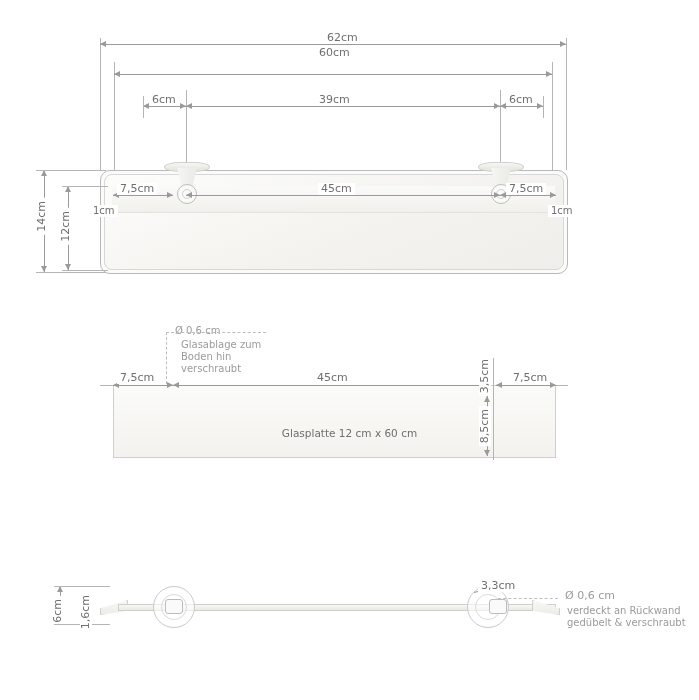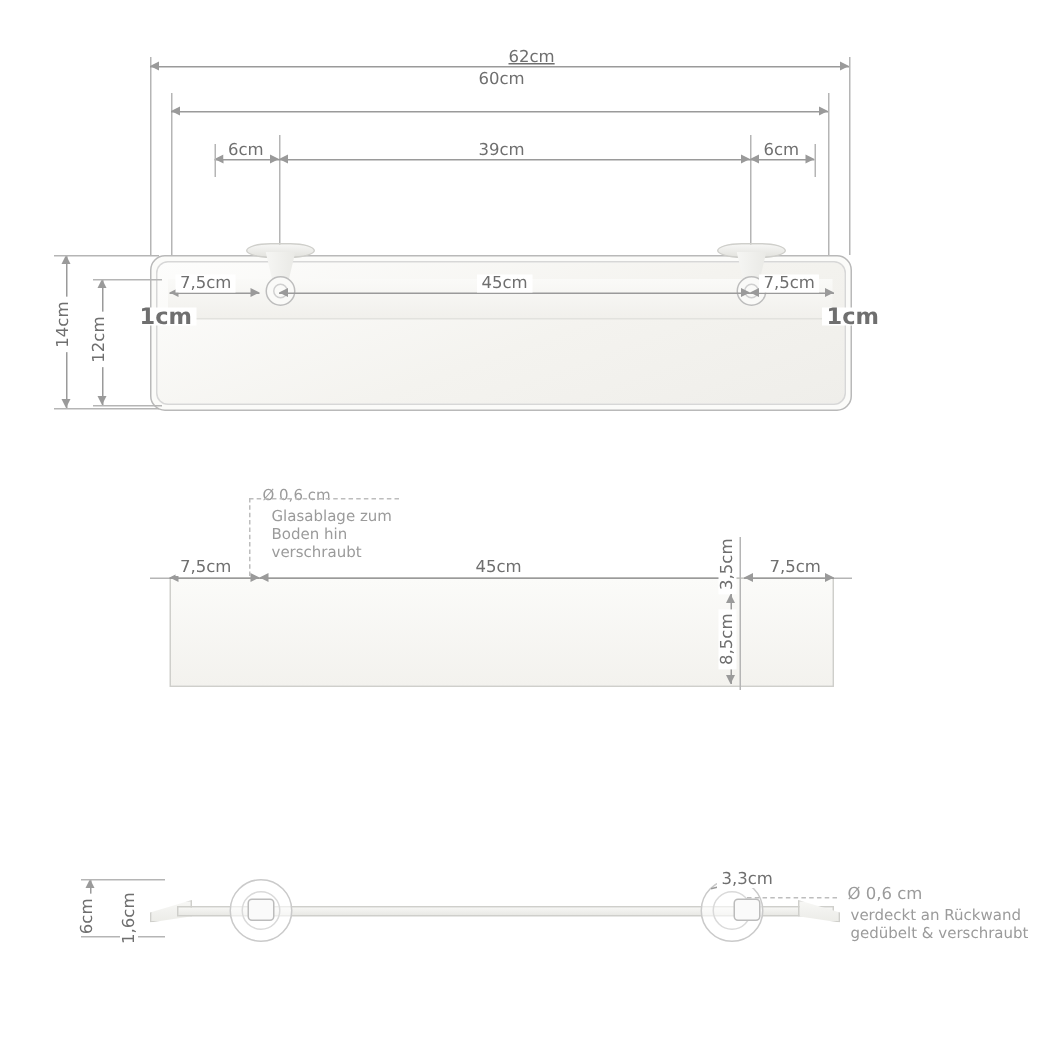--- a/index.html
+++ b/index.html
@@ -10,21 +10,21 @@
   
   .ln{position:absolute;background:#9a9a9a;}
   .h{height:1px;}
   .v{width:1px;}
   .thin{background:#b5b5b5;}
   .dash-h{position:absolute;height:0;border-top:1px dashed #bdbdbd;}
   .dash-v{position:absolute;width:0;border-left:1px dashed #bdbdbd;}
 
   .lbl{position:absolute;font-size:11px;color:#6f6f6f;white-space:nowrap;
        background:#fff;padding:0 3px;line-height:12px;}
-  .lbl.sm{font-size:15px;font-weight:bold;}
+  .lbl.sm{font-size:10px;}
   .lbl.vert{writing-mode:vertical-rl;transform:rotate(180deg);padding:3px 0;}
   .lbl.note{color:#9b9b9b;background:transparent;font-size:10px;line-height:12px;}
 
   
   .ah{position:absolute;width:0;height:0;}
   .ah.l{border-top:3px solid transparent;border-bottom:3px solid transparent;border-right:6px solid #9a9a9a;}
   .ah.r{border-top:3px solid transparent;border-bottom:3px solid transparent;border-left:6px solid #9a9a9a;}
   .ah.u{border-left:3px solid transparent;border-right:3px solid transparent;border-bottom:6px solid #9a9a9a;}
   .ah.d{border-left:3px solid transparent;border-right:3px solid transparent;border-top:6px solid #9a9a9a;}
 
@@ -76,21 +76,21 @@
   <div class="ln v thin" style="left:100px;top:38px;height:132px;"></div>
   <div class="ln v thin" style="left:566px;top:38px;height:132px;"></div>
   <div class="ln v thin" style="left:114px;top:62px;height:112px;"></div>
   <div class="ln v thin" style="left:552px;top:62px;height:112px;"></div>
   <div class="ln v thin" style="left:186px;top:90px;height:115px;"></div>
   <div class="ln v thin" style="left:500px;top:90px;height:115px;"></div>
 
   <div class="ln h" style="left:100px;top:44px;width:466px;"></div>
   <div class="ah l" style="left:100px;top:41px;"></div>
   <div class="ah r" style="left:560px;top:41px;"></div>
-  <div class="lbl" style="left:336px;top:32px;text-decoration:underline;">62cm</div>
+  <div class="lbl" style="left:324px;top:32px;">62cm</div>
 
   <div class="ln h" style="left:114px;top:74px;width:438px;"></div>
   <div class="ah l" style="left:114px;top:71px;"></div>
   <div class="ah r" style="left:546px;top:71px;"></div>
   <div class="lbl" style="left:316px;top:47px;">60cm</div>
 
   <div class="ln h" style="left:143px;top:106px;width:43px;"></div>
   <div class="ah l" style="left:143px;top:103px;"></div>
   <div class="ah r" style="left:180px;top:103px;"></div>
   <div class="lbl" style="left:149px;top:94px;">6cm</div>
@@ -159,20 +159,21 @@
   <div class="dash-h" style="left:166px;top:332px;width:100px;"></div>
   <div class="lbl note" style="left:178px;top:339px;">Glasablage zum</div>
   <div class="lbl note" style="left:178px;top:351px;">Boden hin</div>
   <div class="lbl note" style="left:178px;top:363px;">verschraubt</div>
 
   <div class="plate"></div>
   <div class="plate-edge"></div>
   <div class="ln h thin" style="left:100px;top:385px;width:14px;"></div>
   <div class="ln h thin" style="left:554px;top:385px;width:14px;"></div>
 
+  <div class="plate-label">Glasplatte 12 cm x 60 cm</div>
 
   <div class="ln h" style="left:113px;top:385px;width:60px;"></div>
   <div class="ah l" style="left:113px;top:382px;"></div>
   <div class="ah r" style="left:167px;top:382px;"></div>
   <div class="lbl" style="left:117px;top:372px;">7,5cm</div>
 
   <div class="ln h" style="left:173px;top:385px;width:314px;"></div>
   <div class="ah l" style="left:173px;top:382px;"></div>
   <div class="ah r" style="left:481px;top:382px;"></div>
   <div class="lbl" style="left:314px;top:372px;">45cm</div>

